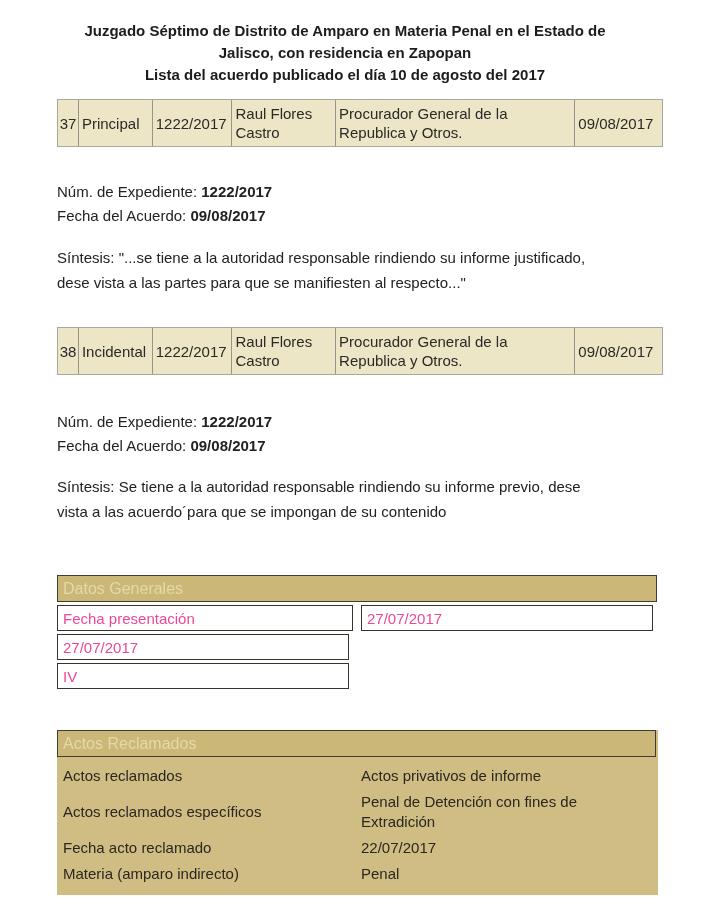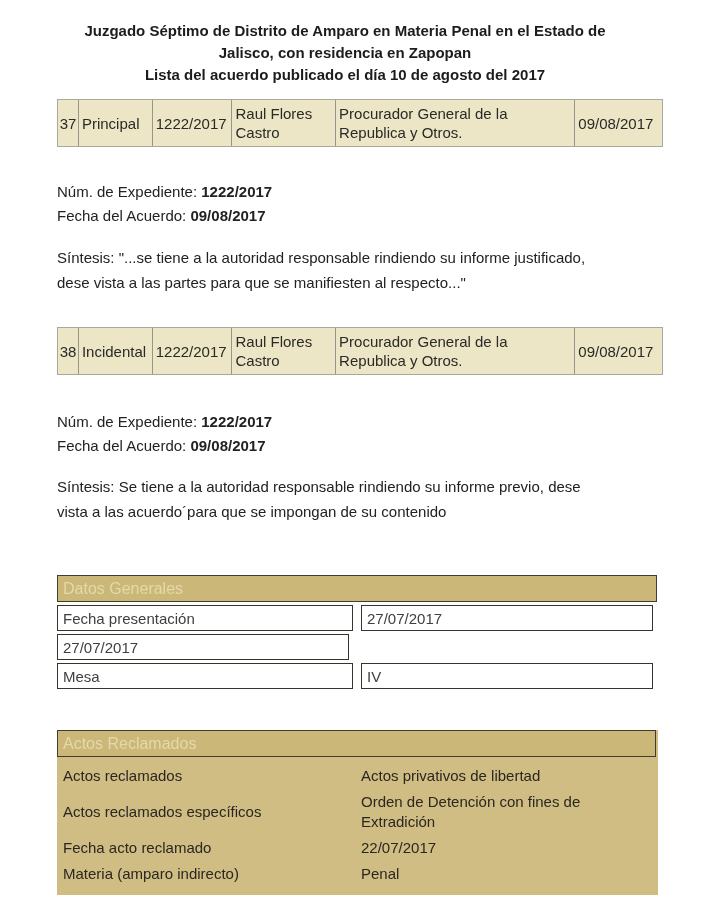--- a/index.html
+++ b/index.html
@@ -59,21 +59,21 @@
     padding-left: 5px;
     font-size: 16px;
   }
   .dg-row { display: flex; margin-top: 3px; gap: 8px; }
   .dg-box {
     height: 26px;
     border: 1px solid #35352c;
     background: #ffffff;
     display: flex; align-items: center;
     padding-left: 5px;
-    color: #404040;
+    color: #ec4899;
   }
   .dg-label { width: 296px; }
   .dg-value { width: 292px; }
 
   
   .actos { margin-top: 41px; width: 601px; background: #cfbd83; padding-bottom: 8px; }
   .actos .section-bar { width: 599px; background: #cbb878; }
   .ar-rows { padding-top: 6px; }
   .ar-row { display: flex; align-items: center; padding: 3px 0 3px 6px; color: #2b2720; }
   .ar-label { width: 298px; line-height: 20px; }
@@ -138,35 +138,34 @@
     <div class="section-bar">Datos Generales</div>
 
     <div class="dg-row">
       <div class="dg-box dg-label">Fecha presentación</div>
       <div class="dg-box dg-value">27/07/2017</div>
     </div>
     <div class="dg-row">
       <div class="dg-box dg-value">27/07/2017</div>
     </div>
     <div class="dg-row">
-      <div class="dg-box dg-label">Mesa</div>
       <div class="dg-box dg-value">IV</div>
     </div>
   </div>
 
   <div class="actos">
     <div class="section-bar">Actos Reclamados</div>
     <div class="ar-rows">
       <div class="ar-row">
         <div class="ar-label">Actos reclamados</div>
-        <div class="ar-value">Actos privativos de libertad</div>
+        <div class="ar-value">Actos privativos de informe</div>
       </div>
       <div class="ar-row">
         <div class="ar-label">Actos reclamados específicos</div>
-        <div class="ar-value">Orden de Detención con fines de
+        <div class="ar-value">Penal de Detención con fines de
 Extradición</div>
       </div>
       <div class="ar-row">
         <div class="ar-label">Fecha acto reclamado</div>
         <div class="ar-value">22/07/2017</div>
       </div>
       <div class="ar-row">
         <div class="ar-label">Materia (amparo indirecto)</div>
         <div class="ar-value">Penal</div>
       </div>

